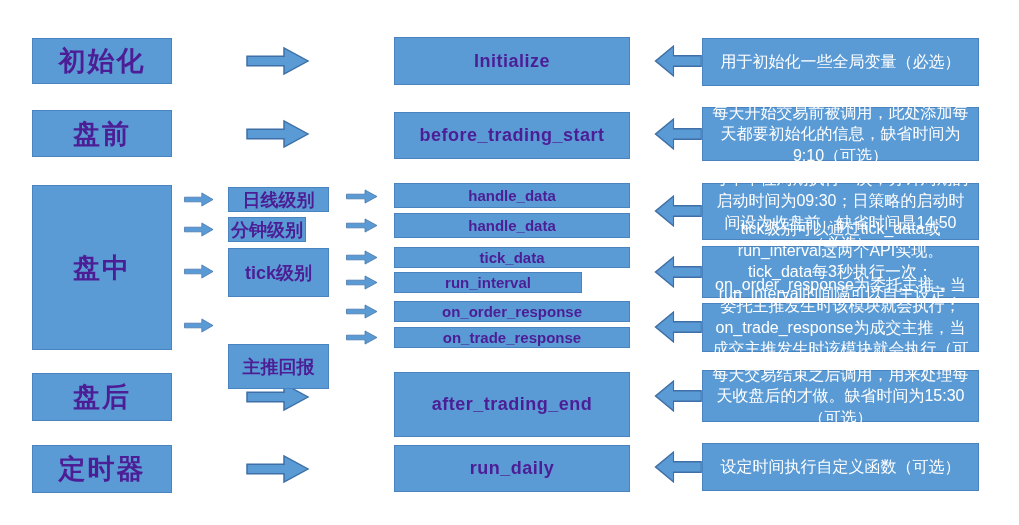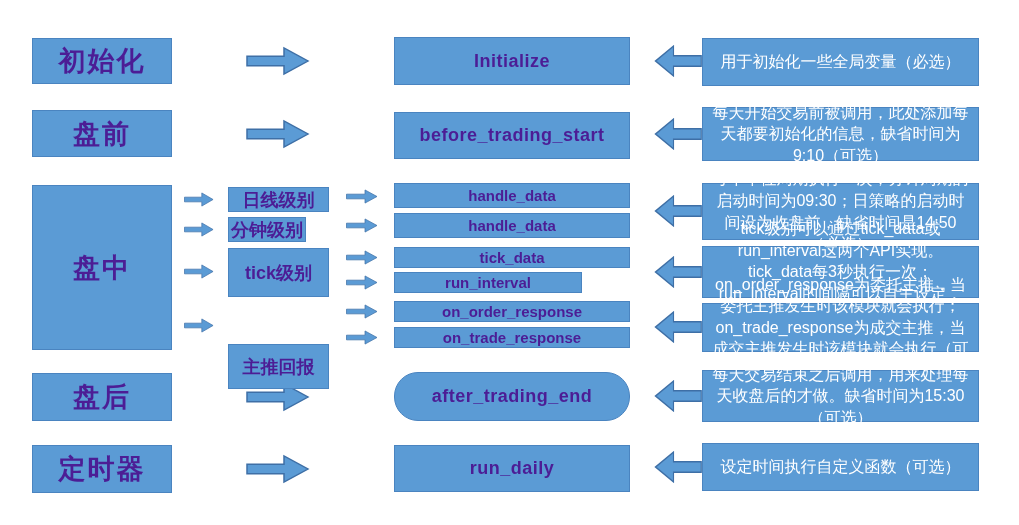--- a/index.html
+++ b/index.html
@@ -150,21 +150,21 @@
     </div>
   <div class="box func-xs" style="left:394px;top:272px;width:188px;height:21px;">
       <span>run_interval</span>
     </div>
   <div class="box func-xs" style="left:394px;top:301px;width:236px;height:21px;">
       <span>on_order_response</span>
     </div>
   <div class="box func-xs" style="left:394px;top:327px;width:236px;height:21px;">
       <span>on_trade_response</span>
     </div>
-  <div class="box func-lg" style="left:394px;top:372px;width:236px;height:49px;border-radius:24px;">
+  <div class="box func-lg" style="left:394px;top:372px;width:236px;height:65px;">
       <span>after_trading_end</span>
     </div>
   <div class="box func-lg" style="left:394px;top:445px;width:236px;height:47px;">
       <span>run_daily</span>
     </div>
 
   <div class="arrow" style="left:654px;top:44px;width:48px;height:34px;">
       <svg viewBox="0 0 64 32" preserveAspectRatio="none">
         <polygon points="63,11 26,11 26,2 2,16 26,30 26,21 63,21"></polygon>
       </svg>

